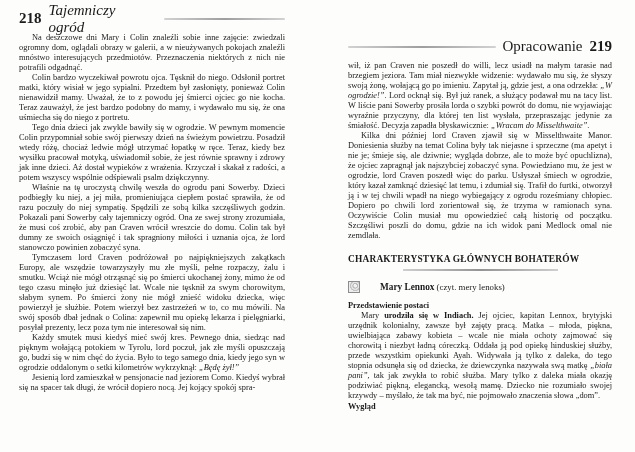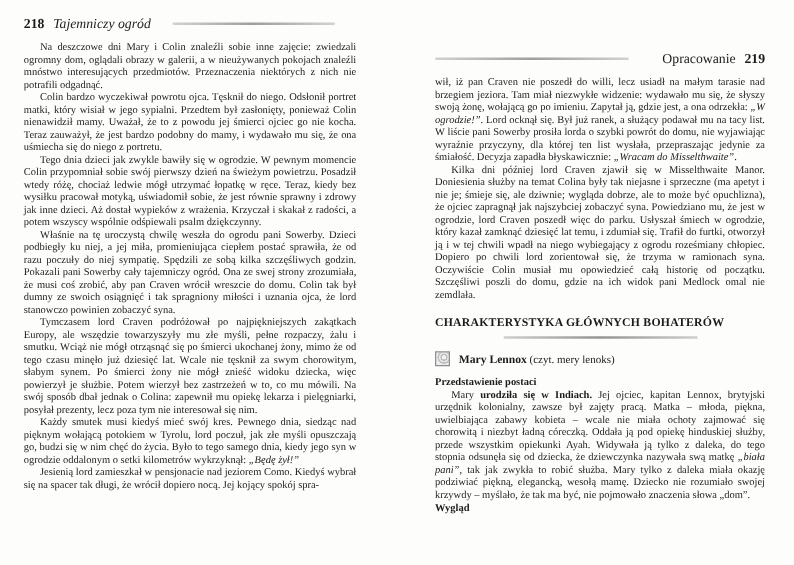--- a/index.html
+++ b/index.html
@@ -6,42 +6,42 @@
   body{background:#ffffff;}
   .spread{
     position:relative;width:635px;height:452px;background:#fdfdfc;
     font-family:"Liberation Serif","DejaVu Serif",serif;color:#1b1b1b;
     overflow:hidden;
   }
   .page{position:absolute;top:13px;}
   .page-left{left:19px;width:266px;}
   .page-right{left:348px;width:264px;margin-top:28px;}
 
-  .pagehead{display:flex;align-items:center;font-size:11px;height:11px;margin-bottom:9px;}
+  .pagehead{display:flex;align-items:center;font-size:15px;height:11px;margin-bottom:9px;}
   .pnum{font-weight:bold;}
   .ptitle{font-style:italic;}
   .rtitle{font-style:normal;}
   .hrule{height:2px;background:linear-gradient(to right,#d2d2d2,#9e9e9e,#d2d2d2);border-radius:1px;}
   .hrule-left{width:130px;margin-left:17px;}
   .hrule-right{width:155px;margin-right:auto;}
   .pagehead-right{justify-content:flex-end;gap:7px;}
   .pagehead-left .pnum{margin-right:7px;}
 
   .pbody{font-size:8.4px;line-height:10px;text-align:justify;}
   .pbody p{margin:0;}
   .ind{text-indent:13px;}
   .bheading{font-weight:bold;font-style:italic;margin:2px 0 1px 0 !important;text-align:left;}
   .runhead{font-weight:bold;margin:1px 0 0 0 !important;text-align:left;}
   .it{font-style:italic;}
   .bd{font-weight:bold;}
 
   .section-title{font-weight:bold;font-size:9.4px;letter-spacing:.2px;margin:13px 0 5px 0 !important;text-indent:0;}
   .title-rule{width:155px;height:2px;background:linear-gradient(to right,#cfcfcf,#949494,#cfcfcf);margin:0 auto 10px auto;}
 
-  .character-line{display:flex;align-items:center;gap:7px;margin:2px 0 8px 0;}
+  .character-line{display:flex;align-items:center;gap:20px;margin:2px 0 8px 0;}
   .char-icon{
     width:12px;height:12px;flex:0 0 auto;border:1px solid #8d8d8d;box-sizing:border-box;
     background:
       radial-gradient(circle at 62% 38%, #f2f2f2 0 18%, #b9b9b9 22% 30%, #e6e6e6 34% 44%, #c2c2c2 48% 58%, #ededed 62% 100%);
   }
   .char-name{font-weight:bold;font-size:9.3px;}
   .char-note{font-size:8.8px;}
 </style>
 </head>
 <body>

